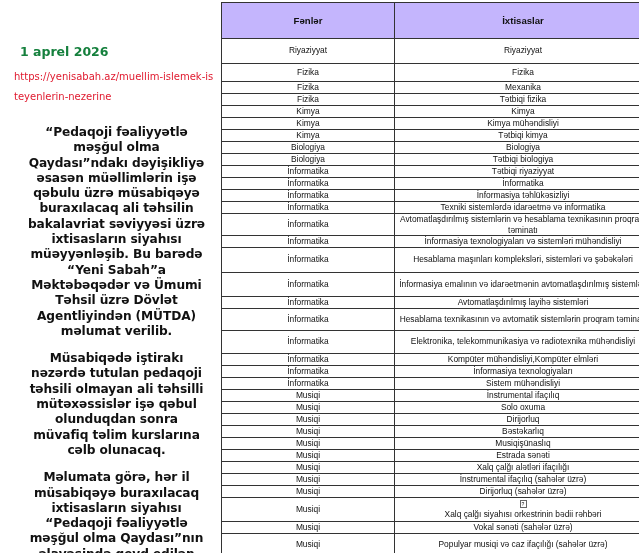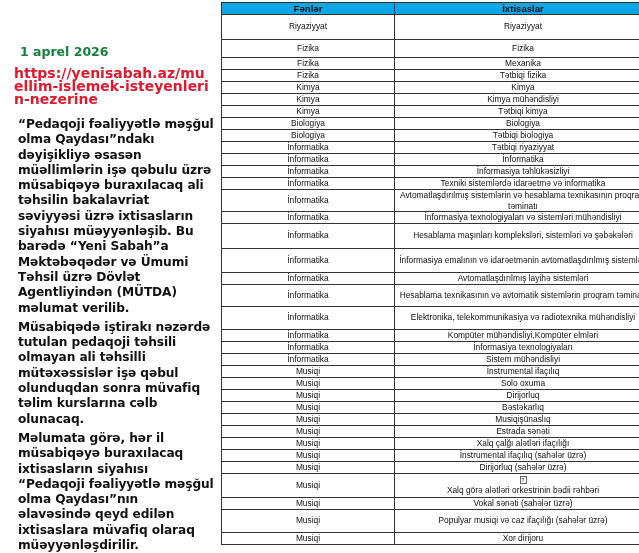--- a/index.html
+++ b/index.html
@@ -21,66 +21,67 @@
       font-weight: bold;
       font-size: 12.5px;
       color: #15803d;
       white-space: nowrap;
     }
     .source-link {
       position: absolute;
       left: 14px;
       top: 67px;
       width: 200px;
-      font-weight: bold;
-      font-size: 14px;
-      line-height: 13px;
+      font-weight: normal;
+      font-size: 10px;
+      line-height: 20px;
       color: #e0192e;
       text-decoration: none;
       word-break: break-all;
       cursor: pointer;
     }
     .body-text {
       position: absolute;
       left: 14px;
       top: 113px;
       width: 205px;
       font-weight: bold;
       font-size: 12.2px;
       line-height: 15.3px;
       color: #111;
       letter-spacing: -0.1px;
     }
     .body-text p {
-      margin: 4px;
+      margin: 12px;
+      text-align: center;
     }
 
     .table-wrap {
       position: absolute;
       left: 221px;
       top: 2px;
       width: 430px;
     }
     table {
       border-collapse: collapse;
       table-layout: fixed;
       width: 430px;
       font-family: "Liberation Sans", sans-serif;
       font-size: 8.4px;
       color: #111;
     }
     col.c1 { width: 173px; }
     col.c2 { width: 257px; }
     th {
-      background: #0ea5e9;
+      background: #c4b5fd;
       border: 1.5px solid #333;
       font-weight: bold;
       font-size: 9.6px;
       height: 11px;
-      padding: 0;
+      padding: 12px;
       line-height: 11px;
       text-align: center;
     }
     td {
       border-left: 1.5px solid #333;
       border-right: 1.5px solid #333;
       border-bottom: 1.5px solid #333;
       text-align: center;
       vertical-align: middle;
       padding: 0 4px;
@@ -249,21 +250,21 @@
         <tr class="h12">
           <td>Musiqi</td>
           <td>İnstrumental ifaçılıq (sahələr üzrə)</td>
         </tr>
         <tr class="h12">
           <td>Musiqi</td>
           <td>Dirijorluq (sahələr üzrə)</td>
         </tr>
         <tr class="h24">
           <td>Musiqi</td>
-          <td><span class="glyph-box">?</span><br><span>Xalq görə alətləri orkestrinin bədii rəhbəri</span></td>
+          <td><span class="glyph-box">?</span><br><span>Xalq çalğı siyahısı orkestrinin bədii rəhbəri</span></td>
         </tr>
         <tr class="h12">
           <td>Musiqi</td>
           <td>Vokal sənəti (sahələr üzrə)</td>
         </tr>
         <tr class="h24">
           <td>Musiqi</td>
           <td>Populyar musiqi və caz ifaçılığı (sahələr üzrə)</td>
         </tr>
         <tr class="h12">

